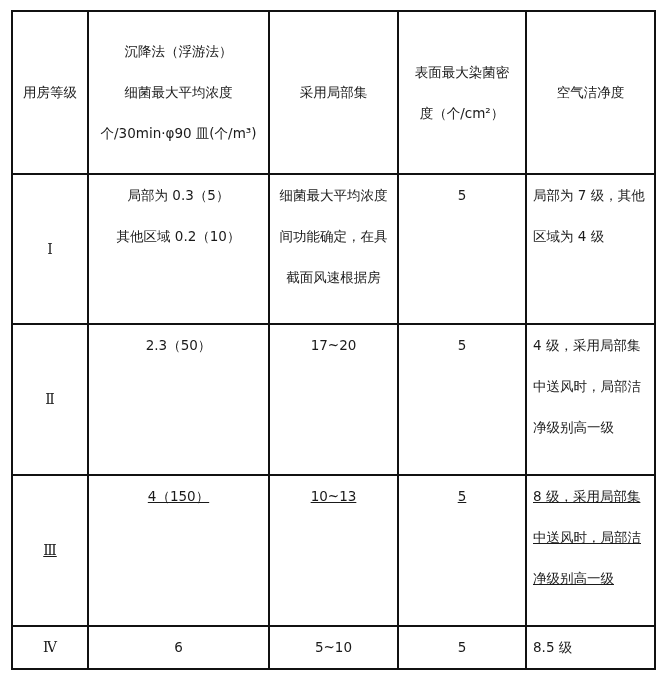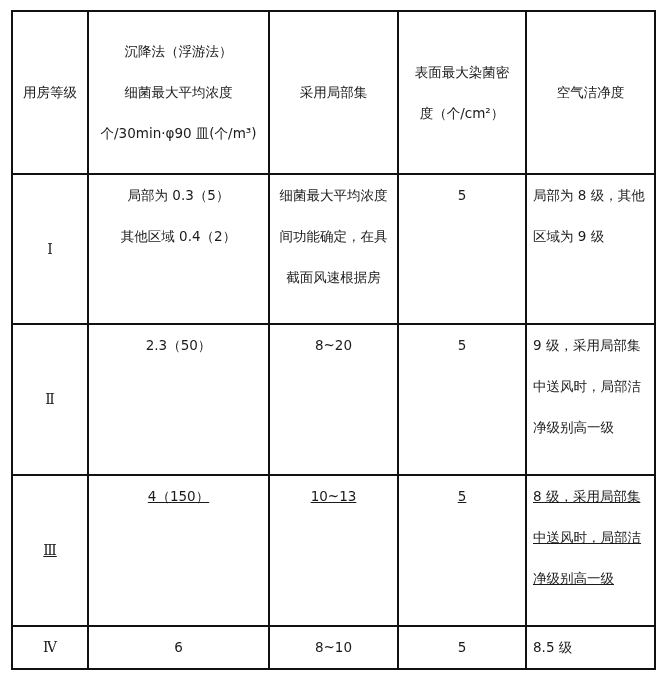--- a/index.html
+++ b/index.html
@@ -50,45 +50,45 @@
     </td>
     <td>
       <span class="line">空气洁净度</span>
     </td>
   </tr>
 
   <tr class="r1">
     <td class="c mid roman">Ⅰ</td>
     <td class="c">
       <span class="line">局部为 0.3（5）</span>
-      <span class="line">其他区域 0.4（2）</span>
+      <span class="line">其他区域 0.2（10）</span>
     </td>
     <td class="c">
       <span class="line">细菌最大平均浓度</span>
       <span class="line">间功能确定，在具</span>
       <span class="line">截面风速根据房</span>
     </td>
     <td class="c">5</td>
     <td class="l">
-      <span class="line">局部为 8 级，其他</span>
-      <span class="line">区域为 9 级</span>
+      <span class="line">局部为 7 级，其他</span>
+      <span class="line">区域为 4 级</span>
     </td>
   </tr>
 
   <tr class="r2">
     <td class="c mid roman">Ⅱ</td>
     <td class="c">
       <span class="line">2.3（50）</span>
     </td>
     <td class="c">
-      <span class="line">8~20</span>
+      <span class="line">17~20</span>
     </td>
     <td class="c">5</td>
     <td class="l">
-      <span class="line">9 级，采用局部集</span>
+      <span class="line">4 级，采用局部集</span>
       <span class="line">中送风时，局部洁</span>
       <span class="line">净级别高一级</span>
     </td>
   </tr>
 
   <tr class="r3">
     <td class="c mid roman">Ⅲ</td>
     <td class="c">
       <span class="line">4（150）</span>
     </td>
@@ -99,18 +99,18 @@
     <td class="l">
       <span class="line">8 级，采用局部集</span>
       <span class="line">中送风时，局部洁</span>
       <span class="line">净级别高一级</span>
     </td>
   </tr>
 
   <tr class="r4">
     <td class="c roman">Ⅳ</td>
     <td class="c">6</td>
-    <td class="c">8~10</td>
+    <td class="c">5~10</td>
     <td class="c">5</td>
     <td class="l">8.5 级</td>
   </tr>
 </tbody>
   </table>
 
 </body></html>

